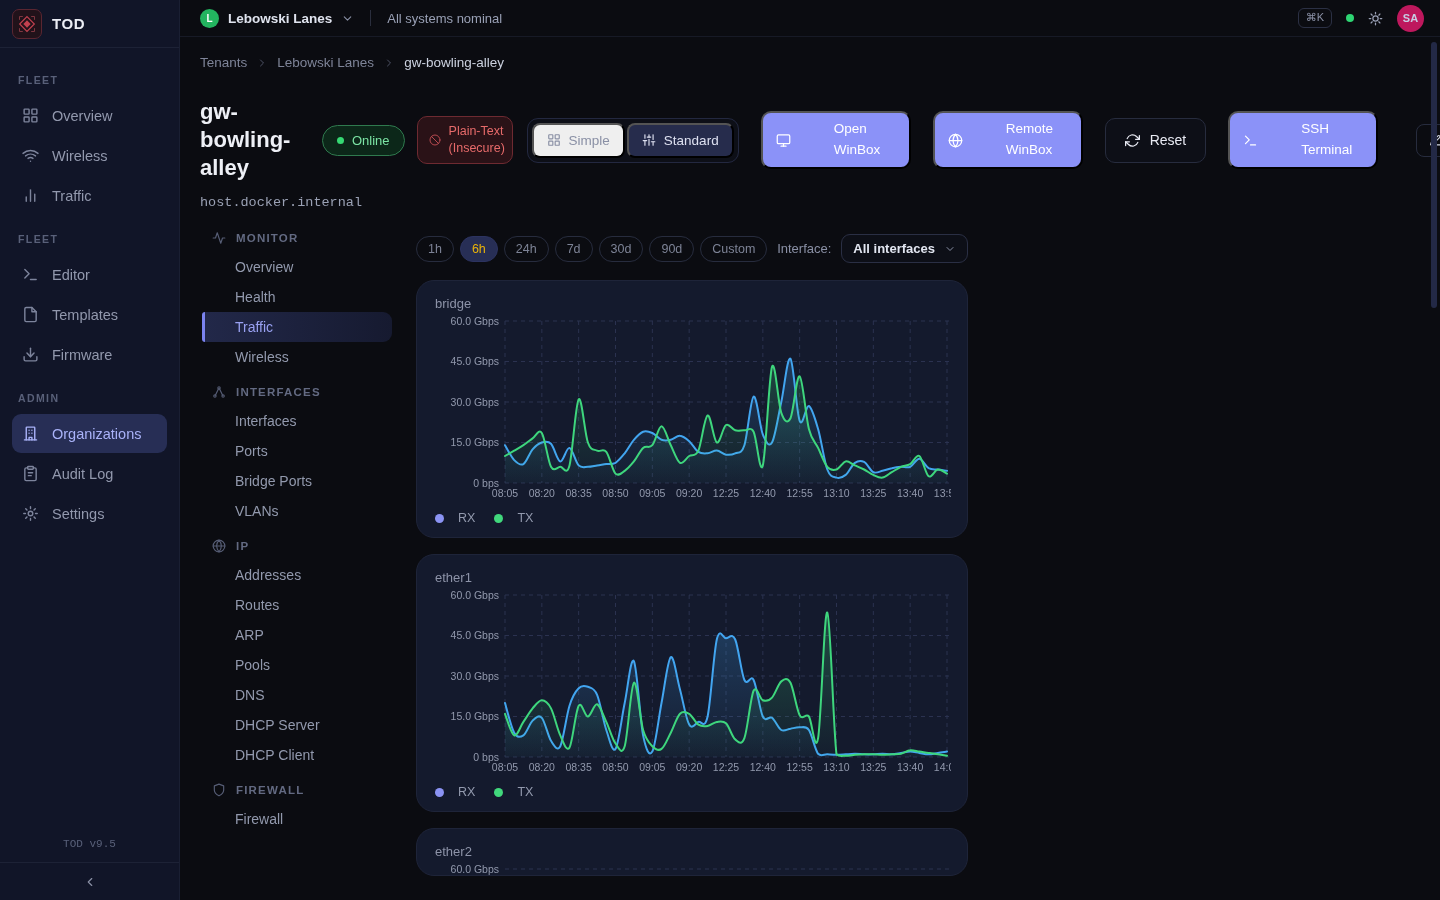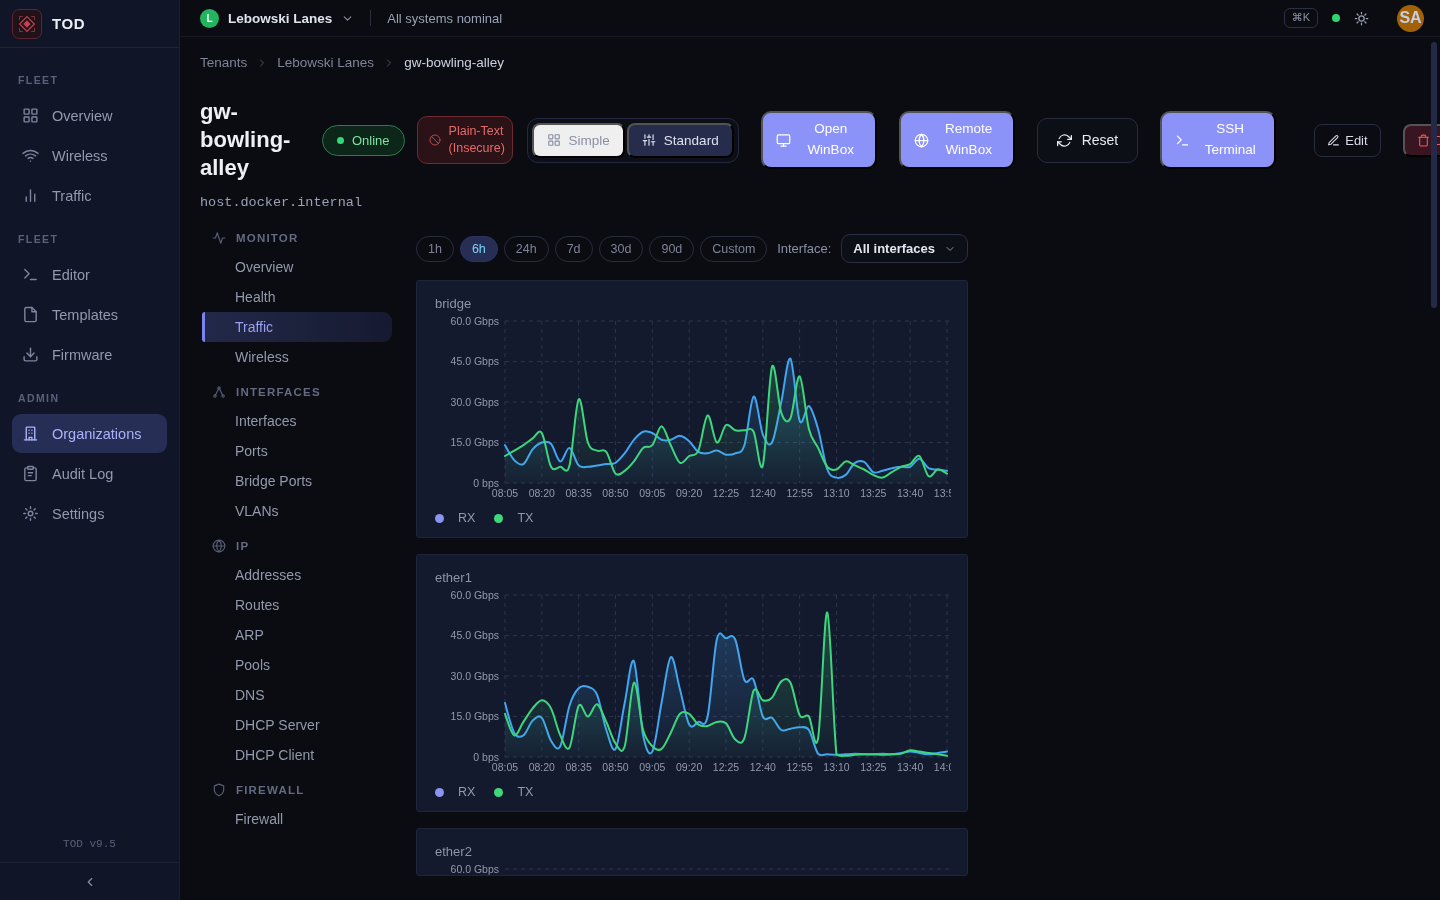--- a/index.html
+++ b/index.html
@@ -28,69 +28,69 @@
   .topbar { height:37px; min-height:37px; display:flex; align-items:center; justify-content:space-between; padding:0 16px 0 20px; border-bottom:1px solid #171a26; }
   .tb-left, .tb-right { display:flex; align-items:center; }
   .tenant-pill { display:flex; align-items:center; gap:9px; cursor:pointer; }
   .tenant-avatar { width:19px; height:19px; border-radius:50%; background:#23b45f; color:#fff; font-size:10px; font-weight:700; display:flex; align-items:center; justify-content:center; }
   .tenant-name { font-size:13.5px; font-weight:600; color:#dfe3ee; }
   .tb-divider { width:1px; height:16px; background:#2a2e3d; margin:0 16px; }
   .status-text { font-size:13px; color:#99a0b5; }
   .kbd { border:1px solid #2b3044; border-radius:6px; padding:2px 7px 3px; font-size:11px; color:#8a90a5; cursor:pointer; }
   .tb-dot { width:8px; height:8px; border-radius:50%; background:#2ed573; margin:0 14px; }
   .theme-btn { color:#9aa0b5; display:flex; cursor:pointer; }
-  .user-avatar { width:27px; height:27px; border-radius:50%; background:#a16207; color:#c7cde3; font-size:16px; font-weight:700; display:flex; align-items:center; justify-content:center; margin-left:28px; cursor:pointer; }
+  .user-avatar { width:27px; height:27px; border-radius:50%; background:#be185d; color:#c7cde3; font-size:11px; font-weight:700; display:flex; align-items:center; justify-content:center; margin-left:14px; cursor:pointer; }
 
   .content { flex:1; position:relative; padding:12px 20px 0; overflow:hidden; }
   .breadcrumb { display:flex; align-items:center; gap:9px; font-size:13.5px; color:#7e8498; margin:6px 0 28px; }
   .breadcrumb .crumb { cursor:pointer; }
   .breadcrumb .current { color:#ccd2e0; }
   .breadcrumb .sep { color:#4d5265; display:flex; }
 
   .header-row { display:flex; align-items:center; gap:12px; }
   .page-title { width:110px; min-width:110px; font-size:22px; font-weight:700; color:#eef0f6; line-height:28px; overflow-wrap:break-word; }
   .badge-online { display:inline-flex; align-items:center; gap:8px; padding:7px 14px; border-radius:999px; border:1px solid #2f7a4e; background:#0c2719; color:#7be3a4; font-size:13px; white-space:nowrap; }
   .badge-online .dot { width:7px; height:7px; border-radius:50%; background:#36d873; }
   .badge-insecure { display:flex; align-items:center; gap:8px; padding:6px 11px; border-radius:10px; border:1px solid #6e2a31; background:#2a1217; color:#e66a6a; font-size:12.5px; width:96px; line-height:1.35; }
   .badge-insecure .icon { color:#b5494f; flex:none; }
 
   .segmented { display:flex; align-items:flex-end; background:#0d0f17; border:1px solid #232840; border-radius:11px; padding:4px; gap:2px; margin-left:2px; }
   .seg-btn { display:flex; align-items:center; gap:8px; padding:8px 13px; border-radius:8px; color:#8a90a5; font-size:13.5px; cursor:pointer; white-space:nowrap; }
   .seg-btn.active { background:#262c4c; color:#dde0f0; }
 
   .btn { display:flex; align-items:center; border-radius:10px; cursor:pointer; font-size:13.5px; }
   .btn-primary { background:#8b92f8; color:#fff; padding:8px 13px; gap:9px; height:58px; margin-left:10px; }
-  .btn-primary .txt { width:62px; text-align:center; line-height:1.55; }
+  .btn-primary .txt { width:62px; text-align:left; line-height:1.55;margin-left:34px; }
   .btn-outline { background:#0d0f17; border:1px solid #272c3e; color:#e8eaf3; padding:0 19px; gap:10px; height:45px; font-size:14px; margin-left:10px; }
   .btn-sm { border-radius:8px; height:33px; padding:0 12px; gap:5px; font-size:13px; }
   .btn-ghost { background:transparent; border:1px solid #272c3e; color:#d7dbe8; margin-left:26px; }
   .btn-danger { background:#391521; color:#ee5a5a; margin-left:10px; }
 
   .host { font-family:"Liberation Mono", monospace; font-size:13.5px; color:#9aa1b4; margin:13px 0 0; }
 
   
   .body-row { display:flex; margin-top:10px; }
   .subnav { width:192px; min-width:192px; }
   .subnav-section { margin-bottom:2px; }
   .subnav-label { display:flex; align-items:center; gap:10px; color:#636a82; font-size:11.5px; font-weight:700; letter-spacing:1.2px; padding:11px 0 7px 12px; }
   .subnav-label .icon { color:#565d75; }
   .subnav-item { padding:7px 8px 7px 30px; margin:0 0 0 2px; color:#9299ad; font-size:14px; border-left:3px solid transparent; border-radius:3px 9px 9px 3px; cursor:pointer; }
   .subnav-item.active { border-left-color:#7b83ef; background:linear-gradient(90deg,#222849,#161a30); color:#99a1f2; }
 
   .charts-col { width:552px; min-width:552px; margin-left:24px; display:flex; flex-direction:column; }
   .toolbar-row { display:flex; align-items:center; justify-content:space-between; margin:14px 0 17px; }
   .pills { display:flex; gap:6px; }
   .pill { border:1px solid #272c3e; color:#7d8396; background:transparent; border-radius:999px; padding:5px 11px; font-size:12.5px; cursor:pointer; white-space:nowrap; }
-  .pill.active { background:#272e55; border-color:#2c3360; color:#7dd3fc; }
+  .pill.active { background:#272e55; border-color:#2c3360; color:#eab308; }
   .iface-group { display:flex; align-items:center; gap:10px; }
   .iface-label { font-size:13px; color:#8a90a5; }
   .select { display:flex; align-items:center; gap:9px; background:#0d0f17; border:1px solid #2a2f44; border-radius:9px; padding:6px 11px; font-size:13px; font-weight:600; color:#e2e6f1; cursor:pointer; }
   .select .icon { color:#8a90a5; }
 
-  .chart-card { background:#141a2d; border:1px solid #1e2439; border-radius:3px; padding:13px 16px 12px; margin-bottom:16px; }
+  .chart-card { background:#141a2d; border:1px solid #1e2439; border-radius:18px; padding:13px 16px 12px; margin-bottom:16px; }
   .chart-card.truncated { height:48px; overflow:hidden; margin-bottom:0; }
   .chart-title { color:#8d93a8; font-size:13px; margin:2px 0 4px 2px; }
   .legend { display:flex; gap:19px; align-items:center; margin:4px 0 0 2px; }
   .legend-item { display:flex; align-items:center; gap:14px; font-size:12.5px; color:#9299ad; }
   .legend-dot { width:9px; height:9px; border-radius:50%; }
 
   .scrollbar-track { position:absolute; right:3px; top:5px; width:6px; height:890px; }
   .scrollbar-thumb { position:absolute; top:0; width:6px; height:266px; border-radius:3px; background:#232946; cursor:grab; }
 
   .icon { display:inline-flex; }

